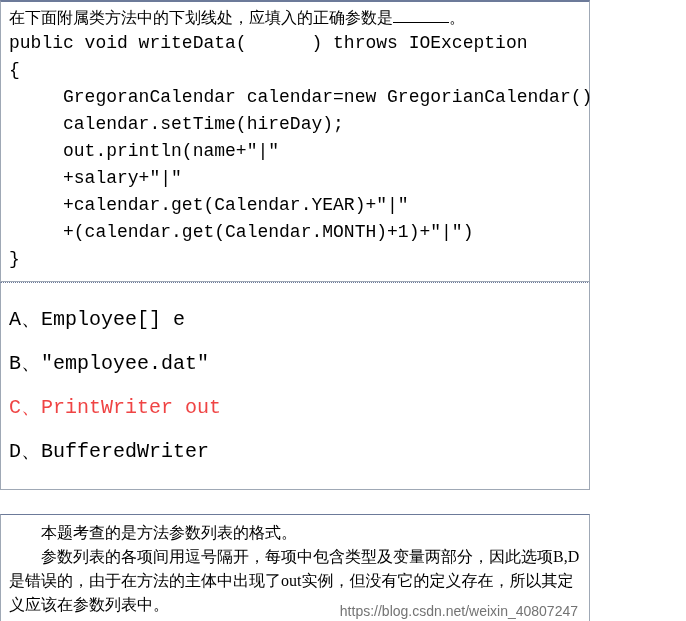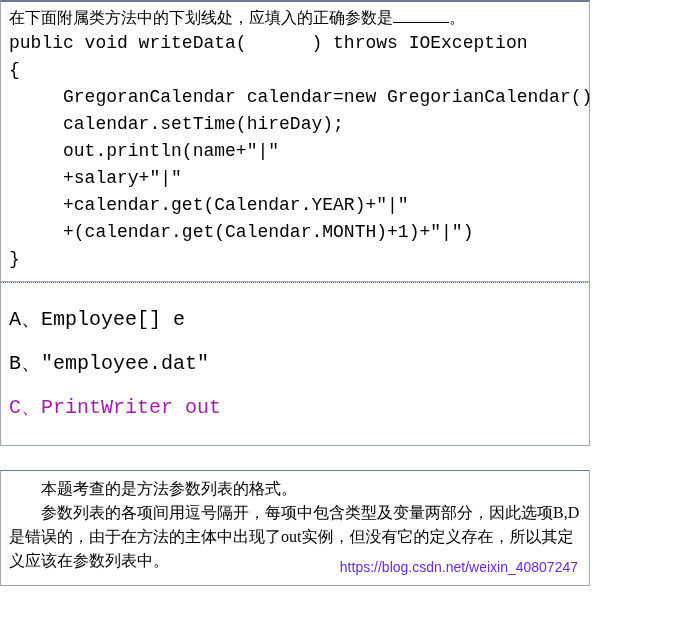--- a/index.html
+++ b/index.html
@@ -18,27 +18,27 @@
     .box-question { border-top: 2px solid #6c7a99; }
     .box-options { border-top: 1px dotted #6c7a99; padding: 8px; }
     .box-explain { border-top: 1px solid #6c7a99; padding: 6px 8px 12px 8px; margin-top: 24px; }
     .mono {
       font-family: "Courier New", Consolas, monospace;
       white-space: pre;
       font-size: 18px;
     }
     .question-head { }
     .opt { font-family: "Courier New", Consolas, monospace; margin: 14px 0; font-size: 20px; }
-    .opt-correct { color: #a21caf; }
+    .opt-correct { color: #ef4444; }
     .explain p { text-indent: 2em; }
     .watermark {
       position: absolute;
       bottom: 8px;
       right: 12px;
-      color: #6d28d9;
+      color: #737373;
       font-family: Arial, sans-serif;
       font-size: 14px;
       pointer-events: none;
     }
     .wrapper { position: relative; width: 590px; }
     .blank { display: inline-block; width: 56px; border-bottom: 1px solid #000; vertical-align: baseline; }
   </style>
 </head>
 <body>
 <div class="wrapper">
@@ -61,20 +61,23 @@
 <div class="section box-options">
   <div class="opt">
     <span>A、</span><span>Employee[] e</span>
   </div>
   <div class="opt">
     <span>B、</span><span>"employee.dat"</span>
   </div>
   <div class="opt opt-correct">
     <span>C、</span><span>PrintWriter out</span>
   </div>
+  <div class="opt">
+    <span>D、</span><span>BufferedWriter</span>
+  </div>
 </div>
 
 <div class="section box-explain explain">
   <p>本题考查的是方法参数列表的格式。</p>
   <p>参数列表的各项间用逗号隔开，每项中包含类型及变量两部分，因此选项B,D是错误的，由于在方法的主体中出现了out实例，但没有它的定义存在，所以其定义应该在参数列表中。</p>
 </div>
 
 <div class="watermark">https://blog.csdn.net/weixin_40807247</div>
 </div>
 

